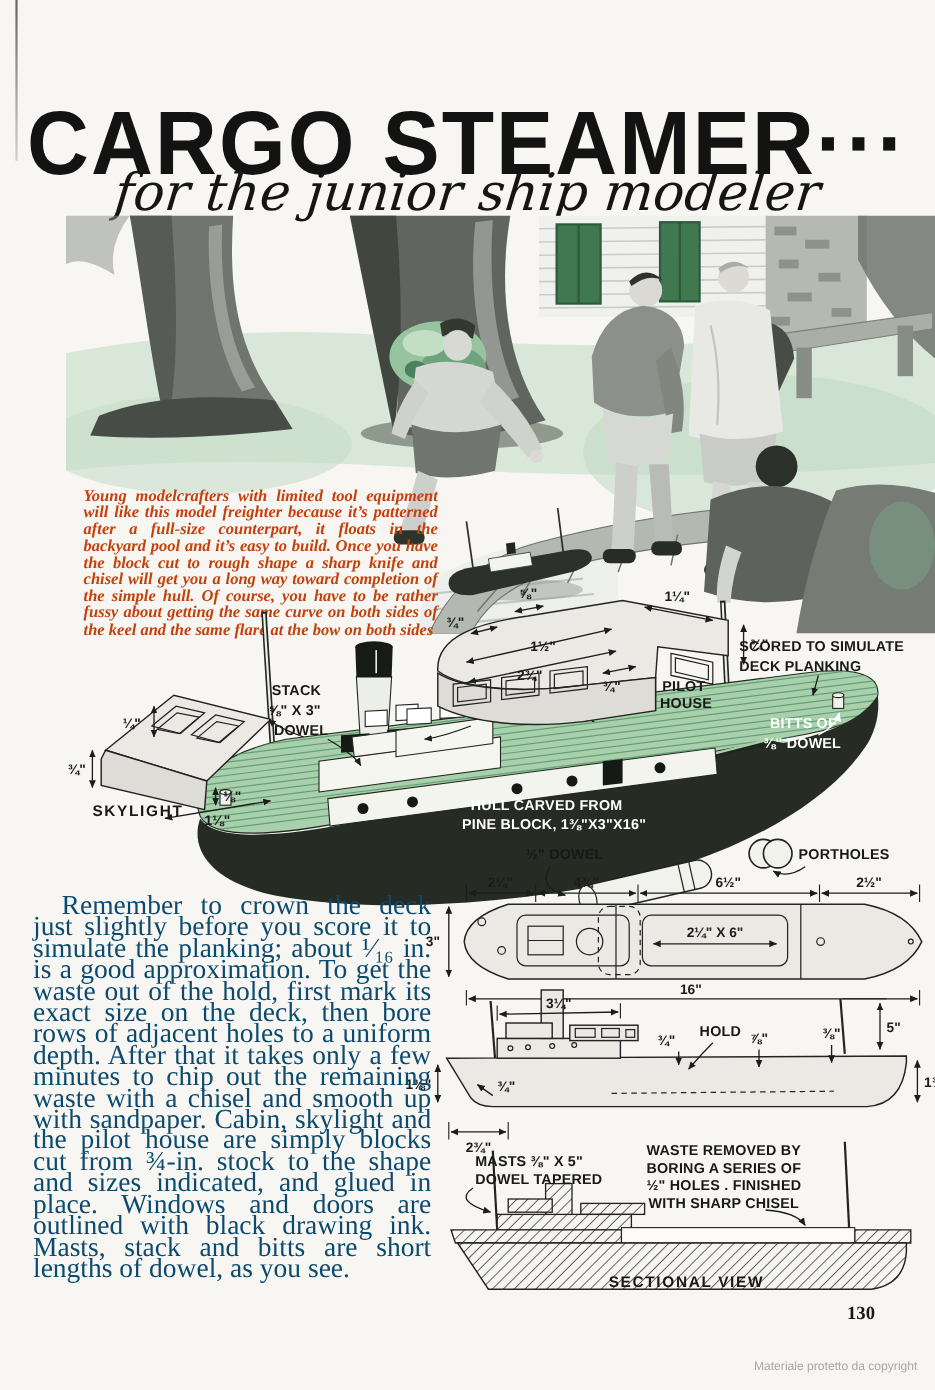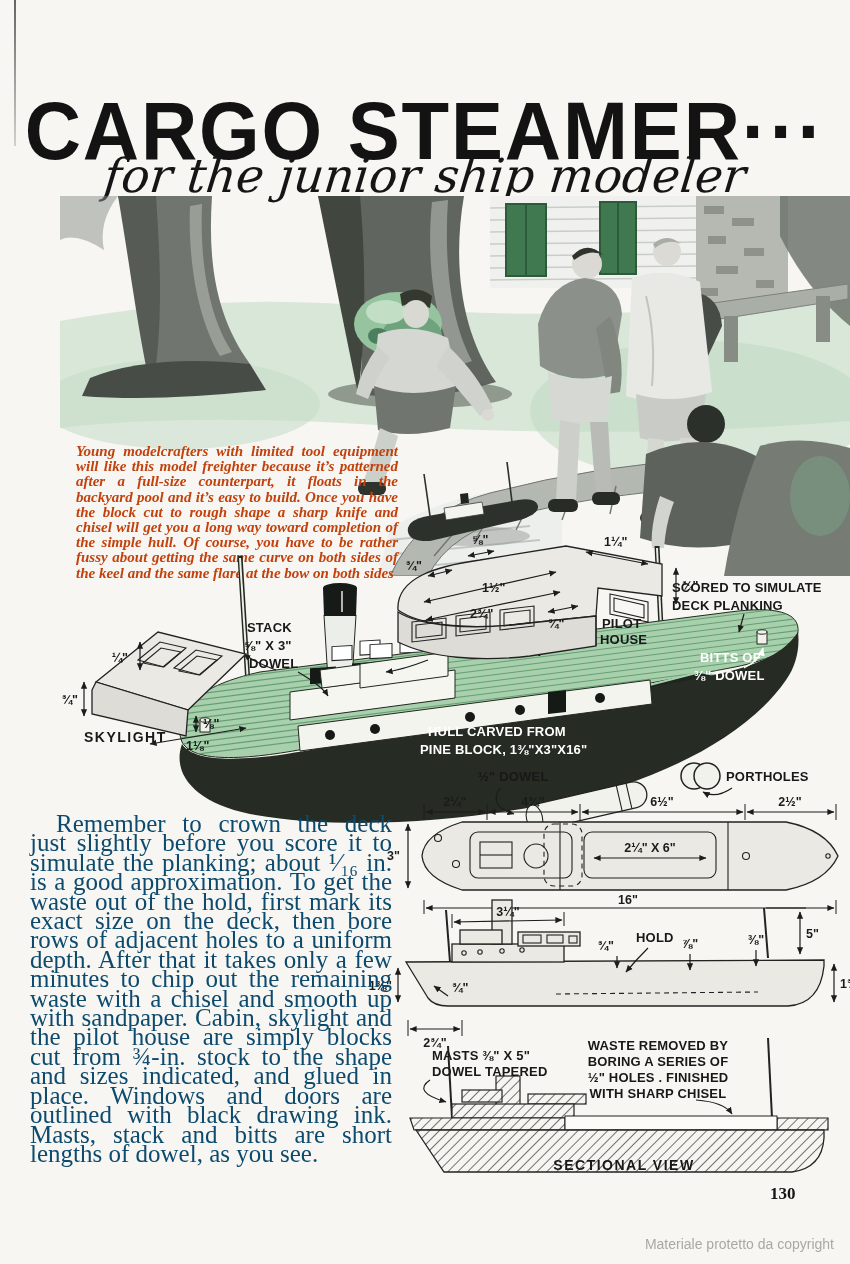--- a/index.html
+++ b/index.html
@@ -29,21 +29,21 @@
   }
   .diagrams { position:absolute; left:0; top:520px; }
   .bodytext {
     position:absolute; left:30px; top:814px; width:362px;
     font-size:25px; line-height:19.4px; text-align:justify; color:#0c4a6e;
     text-indent:26px;
   }
   .pageno { position:absolute; left:770px; top:1184px;
     font-family:"Liberation Serif", serif; font-weight:700; font-size:17px; }
   .copyright { position:absolute; right:16px; top:1236px;
-    font-family:"Liberation Sans", sans-serif; font-size:14px; color:#aaa8a4; }
+    font-family:"Liberation Sans", sans-serif; font-size:11px; color:#aaa8a4; }
 
   
   .hl { font-family:"Liberation Sans", sans-serif; font-weight:700;
         font-size:13px; letter-spacing:.2px; fill:#181818; }
   .hlw { fill:#ffffff; }
   .dm { font-family:"Liberation Sans", sans-serif; font-weight:700;
         font-size:12.5px; fill:#1b1b1b; }
   .cap { font-family:"Liberation Sans", sans-serif; font-weight:700;
         font-size:14px; letter-spacing:1.5px; fill:#181818; }
   .dl { stroke:#1c1c1c; stroke-width:1.2; fill:none; }

